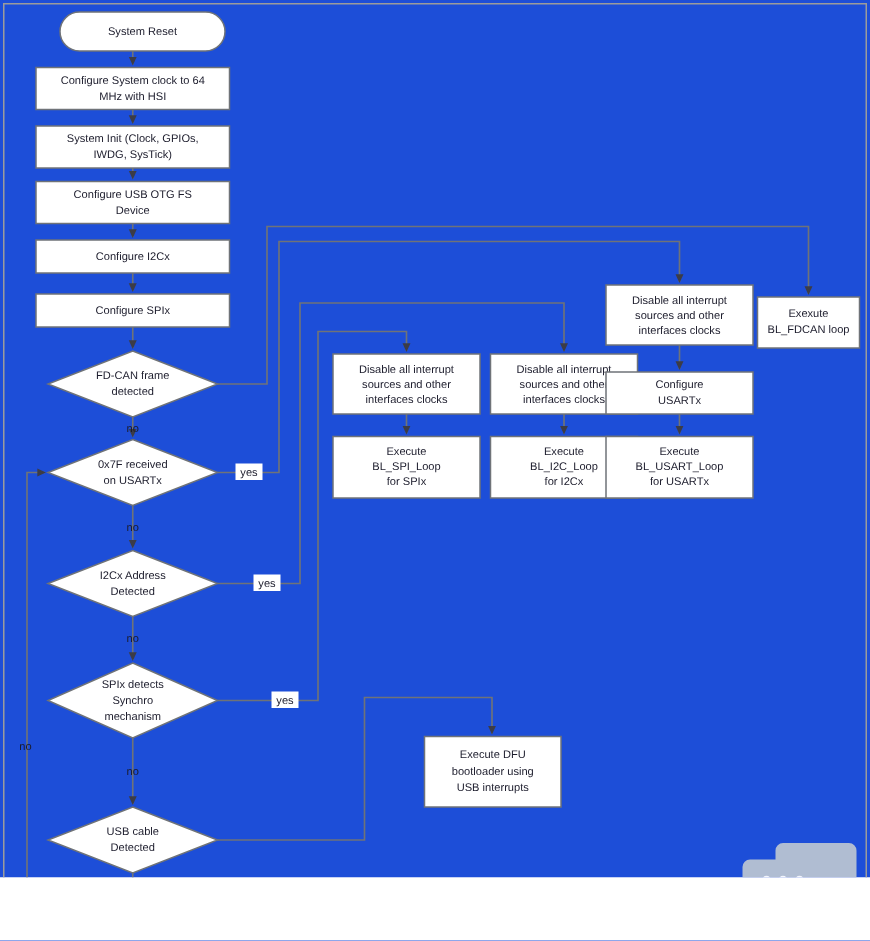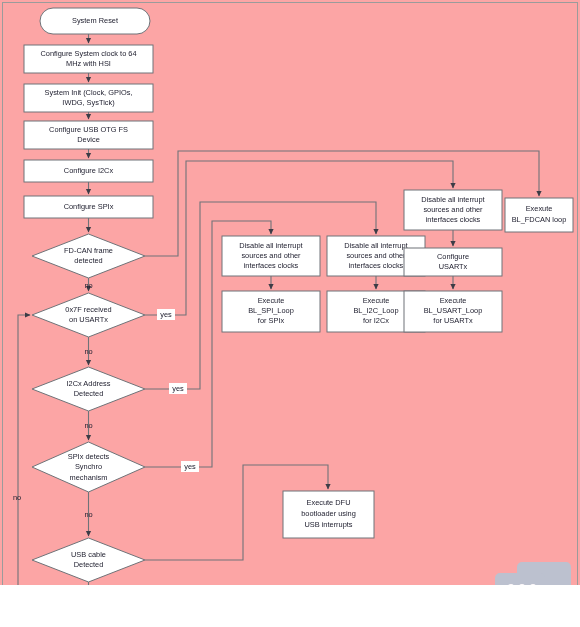--- a/index.html
+++ b/index.html
@@ -4,21 +4,21 @@
 <style>
   html, body {
     margin: 0;
     padding: 0;
     background: #ffffff;
   }
   #page {
     position: relative;
     width: 580px;
     height: 585px;
-    background: #fca5a5;
+    background: #1d4ed8;
     overflow: hidden;
     font-family: "Liberation Sans", sans-serif;
   }
   #flow-svg {
     position: absolute;
     left: 0;
     top: 0;
     width: 580px;
     height: 627px;
   }

